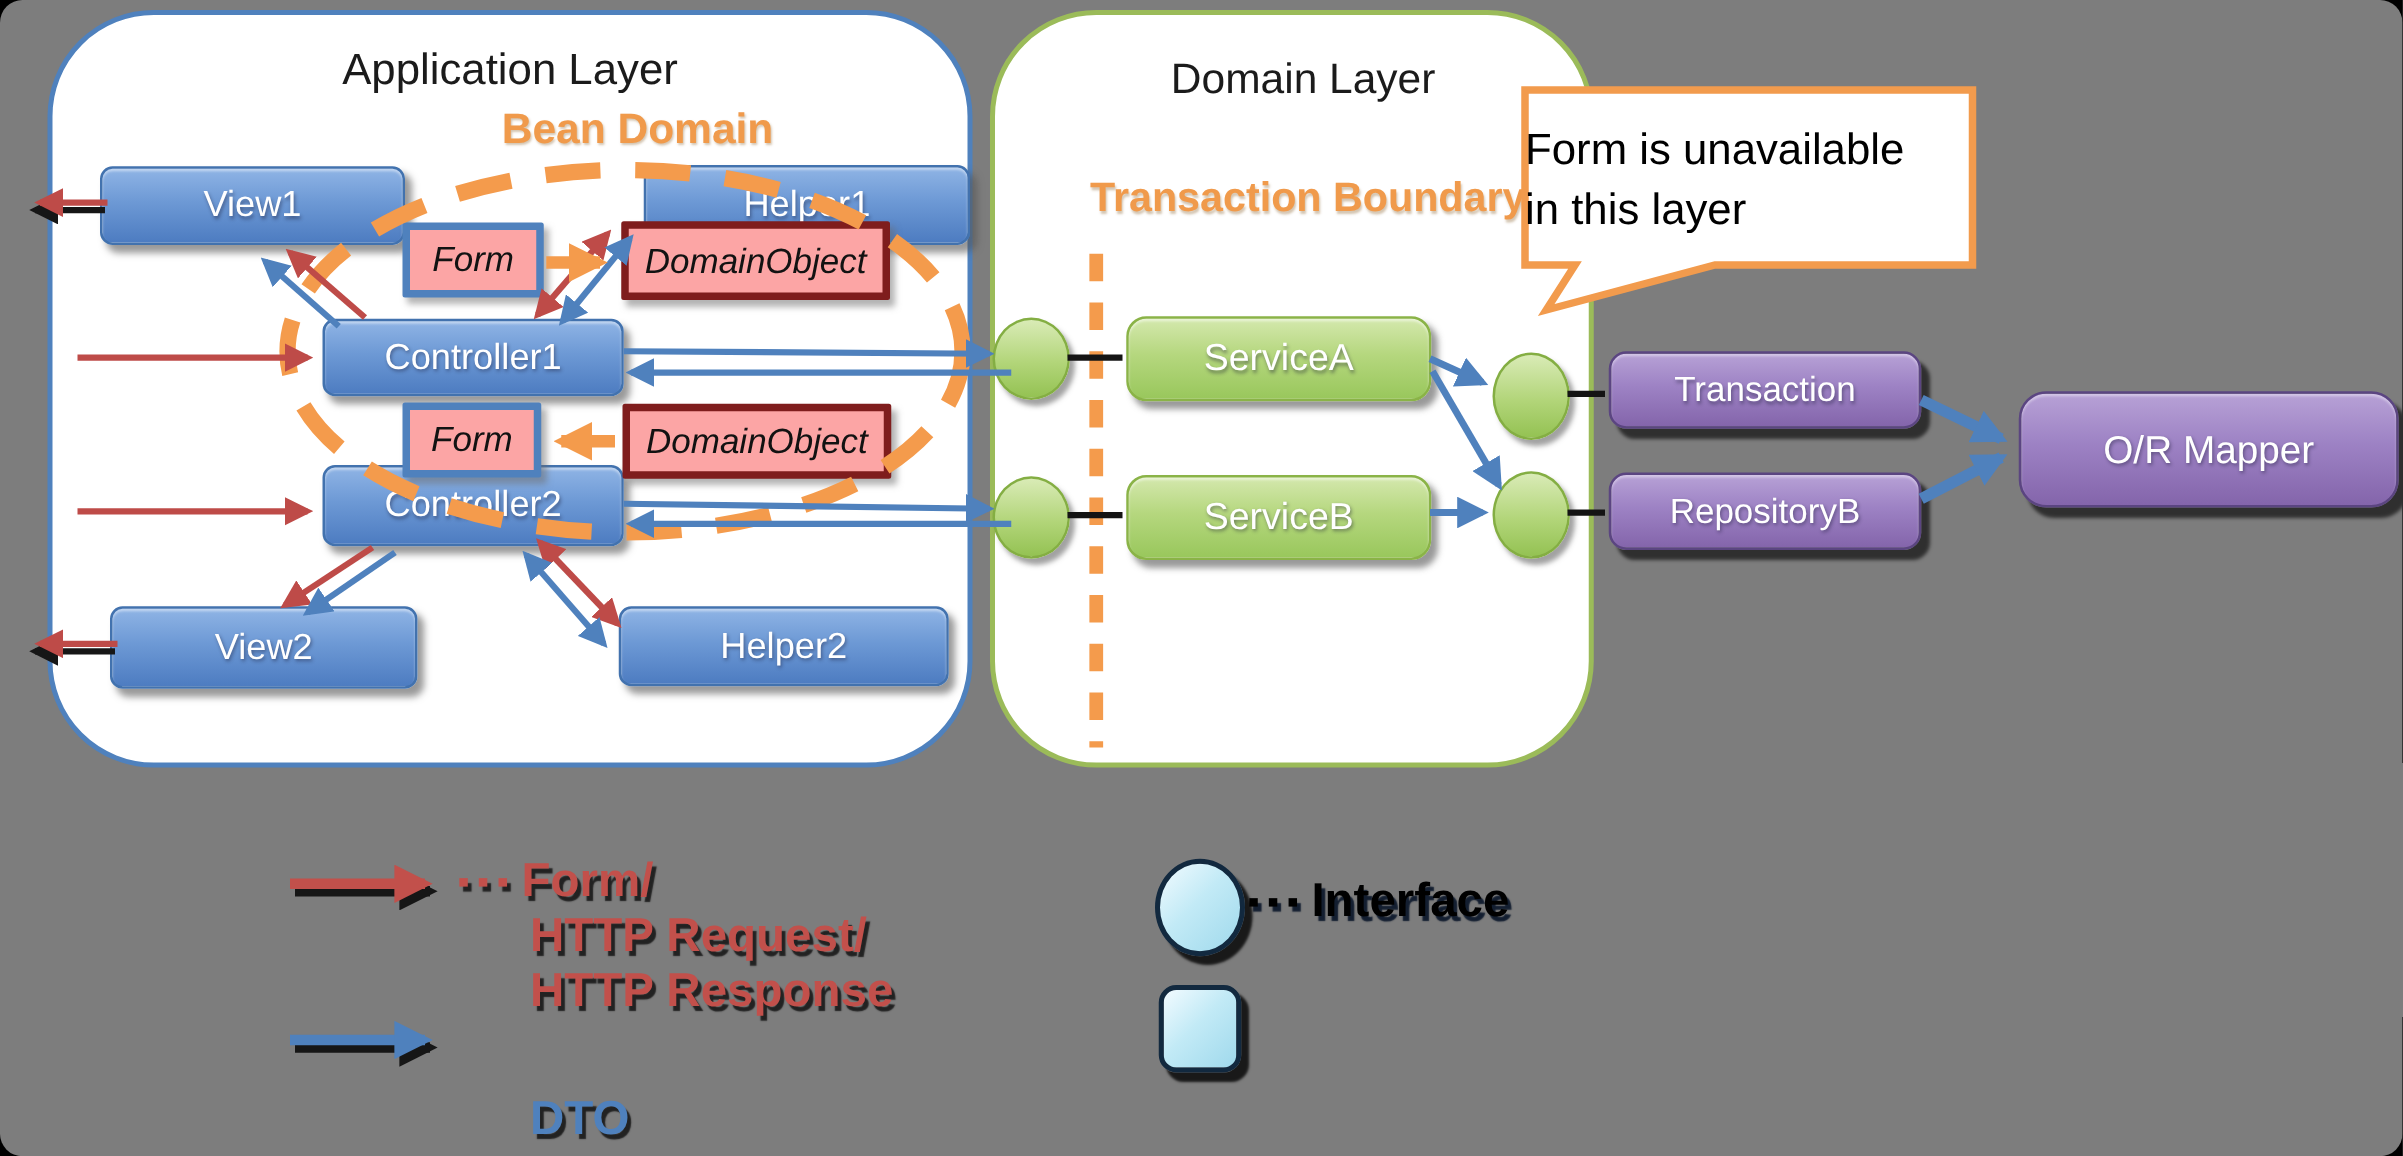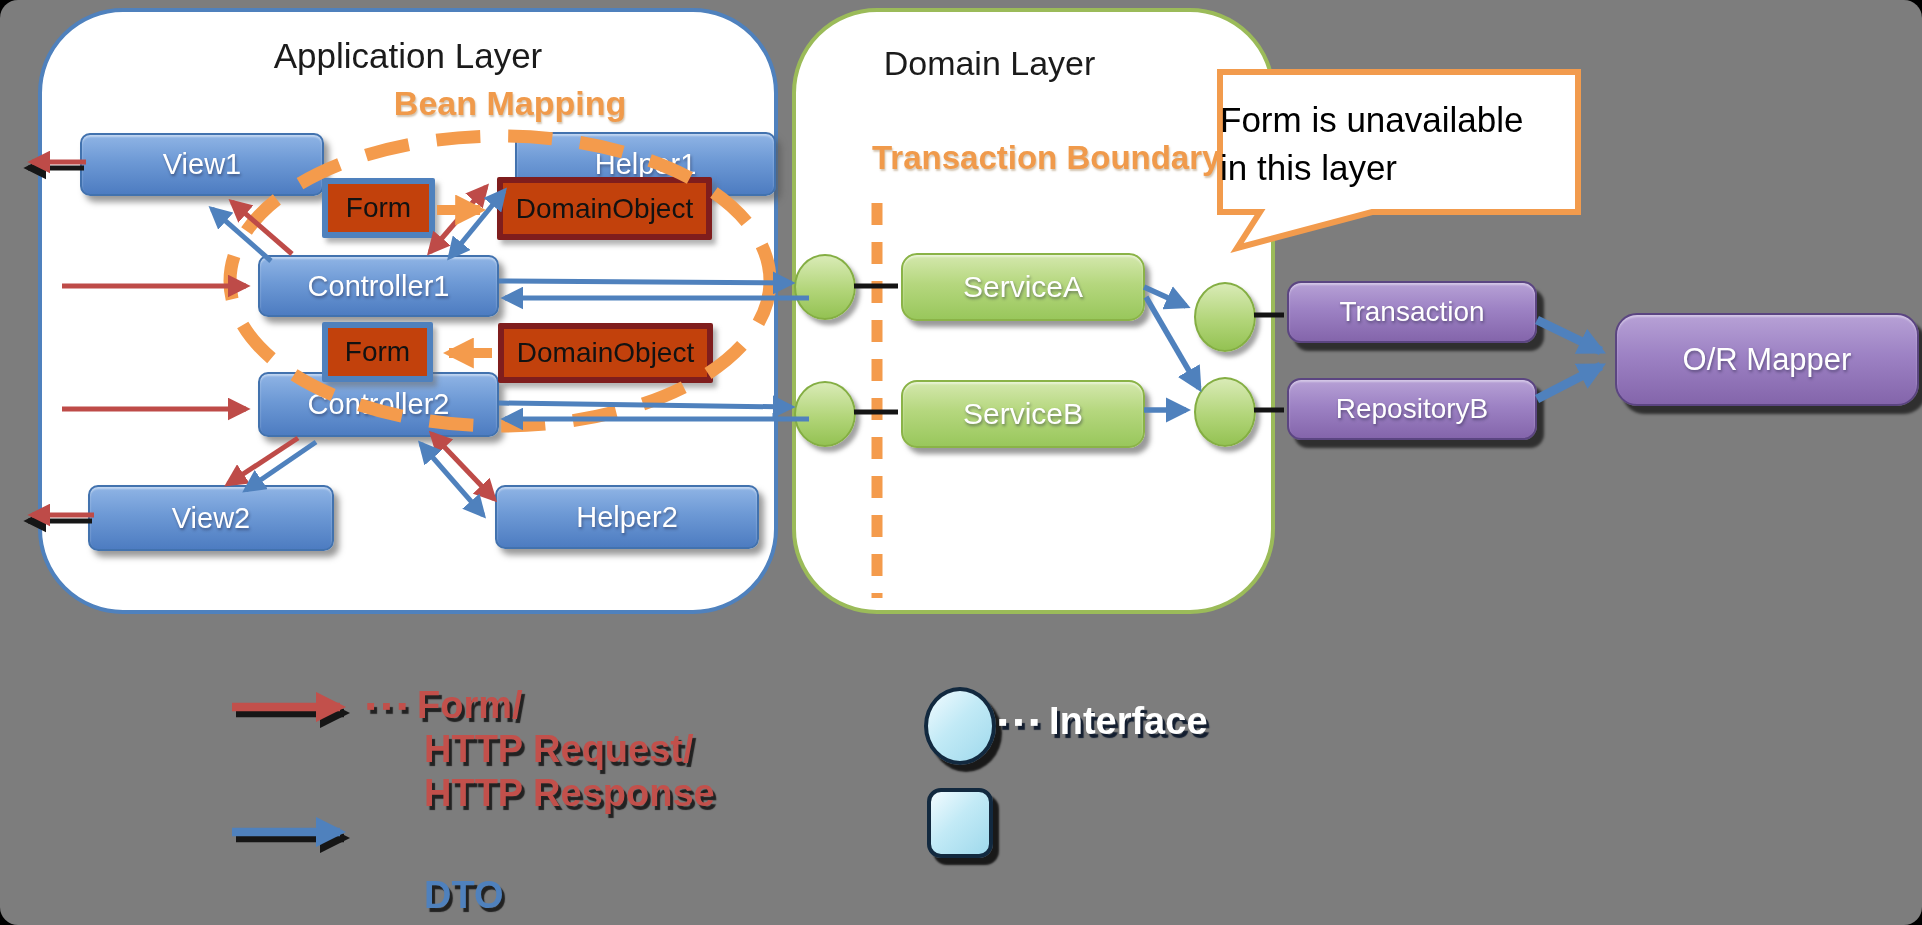--- a/index.html
+++ b/index.html
@@ -22,49 +22,49 @@
     box-shadow:5px 6px 6px rgba(85,85,85,.6),inset 0 2px 2px rgba(255,255,255,.45);}
   .green{background:linear-gradient(180deg,#d4e8ad 0%,#b5d77e 45%,#99c75c 100%);
     border:2px solid #8ab347;border-radius:16px;font-size:30px;
     box-shadow:5px 6px 5px rgba(70,70,70,.55),inset 0 2px 2px rgba(255,255,255,.5);}
   .circle{background:linear-gradient(180deg,#d9ebb6 0%,#b2d579 55%,#94c253 100%);
     border:2px solid #84ae43;border-radius:50%;
     box-shadow:4px 5px 4px rgba(70,70,70,.5);}
   .purple{background:linear-gradient(180deg,#b7a1d6 0%,#9d82c4 45%,#8465ab 100%);
     border:2px solid #5b4581;border-radius:14px;font-size:28px;
     box-shadow:7px 8px 3px rgba(0,0,0,.62),inset 0 2px 2px rgba(255,255,255,.4);}
-  .plain{background:#c2410c;color:#121212;font-size:28px;text-shadow:none;border-radius:2px;
-    box-shadow:4px 5px 5px rgba(105,105,105,.5);}
+  .plain{background:#fca5a5;color:#121212;font-size:28px;text-shadow:none;border-radius:2px;
+    box-shadow:4px 5px 5px rgba(105,105,105,.5);font-style:italic;}
   .form-b{border:6px solid #4F81BD;}
   .do-b{border:6px solid #7f1d1d;}
   #overlay{position:absolute;left:0;top:0;z-index:3;}
   .callout-text{position:absolute;left:1220px;top:96px;width:358px;z-index:4;
     color:#000000;font-size:35px;line-height:48px;text-align:left;}
   .lg-text{position:absolute;z-index:4;font-weight:bold;font-size:38px;white-space:nowrap;
     text-shadow:3px 4px 1px rgba(18,18,18,.85);}
   .lg-red{color:#C2504B;}
   .lg-blue{color:#4F81BD;}
-  .lg-cyan{color:#ffffff;text-shadow:3px 4px 1px rgba(8,20,40,.9);}
+  .lg-cyan{color:#000000;text-shadow:3px 4px 1px rgba(8,20,40,.9);}
   .dots{font-size:.72em;letter-spacing:6px;margin-right:4px;vertical-align:3px;}
   .lg-shape{position:absolute;z-index:4;
     background:linear-gradient(135deg,#f2fbff 0%,#c2eaf6 45%,#9fd9ec 100%);
     border:4px solid #12293f;box-shadow:6px 7px 2px rgba(0,0,0,.8);}
 </style>
 </head>
 <body>
 
 <div id="canvas">
 
   <div class="container app-c" style="left:38px;top:8px;width:732px;height:598px;"></div>
   <div class="container dom-c" style="left:792px;top:8px;width:475px;height:598px;"></div>
 
   <div class="layer-title" style="left:38px;top:36px;width:740px;">Application Layer</div>
-  <div class="layer-title" style="left:748px;top:44px;width:483px;font-size:34px;">Domain Layer</div>
+  <div class="layer-title" style="left:801px;top:44px;width:483px;font-size:34px;">Domain Layer</div>
 
-  <div class="orange-label" style="left:350px;top:84px;width:320px;text-align:center;">Bean Mapping</div>
+  <div class="orange-label" style="left:350px;top:84px;width:320px;text-align:center;">Bean Domain</div>
   <div class="orange-label" style="left:872px;top:139px;font-size:33px;">Transaction Boundary</div>
 
   <div class="box blue" style="left:80px;top:133px;width:240px;height:59px;">View1</div>
   <div class="box blue" style="left:515px;top:132px;width:257px;height:60px;">Helper1</div>
   <div class="box plain form-b" style="left:322px;top:178px;width:101px;height:48px;">Form</div>
   <div class="box plain do-b" style="left:497px;top:177px;width:203px;height:51px;">DomainObject</div>
   <div class="box blue" style="left:258px;top:255px;width:237px;height:58px;">Controller1</div>
   <div class="box blue" style="left:258px;top:372px;width:237px;height:61px;">Controller2</div>
   <div class="box plain form-b" style="left:322px;top:322px;width:99px;height:48px;">Form</div>
   <div class="box plain do-b" style="left:498px;top:323px;width:203px;height:48px;">DomainObject</div>

